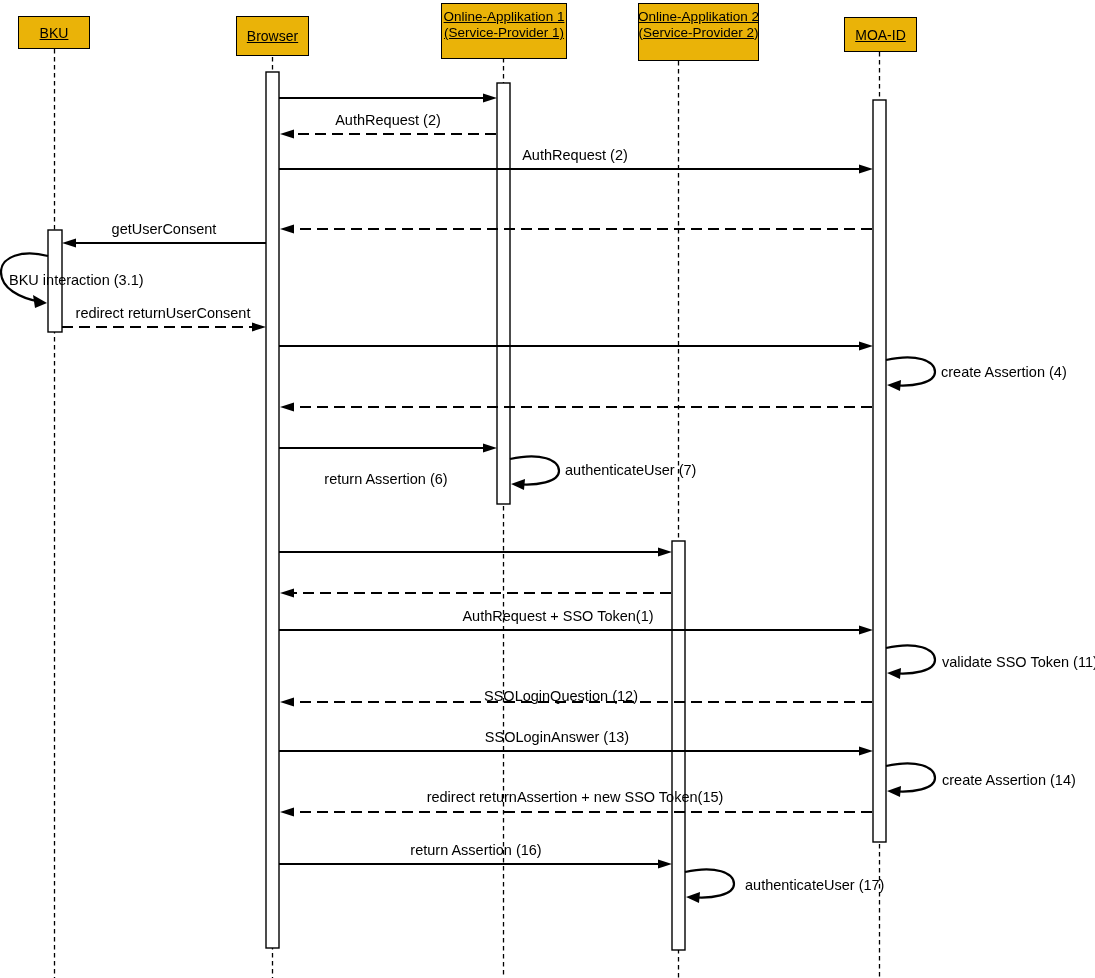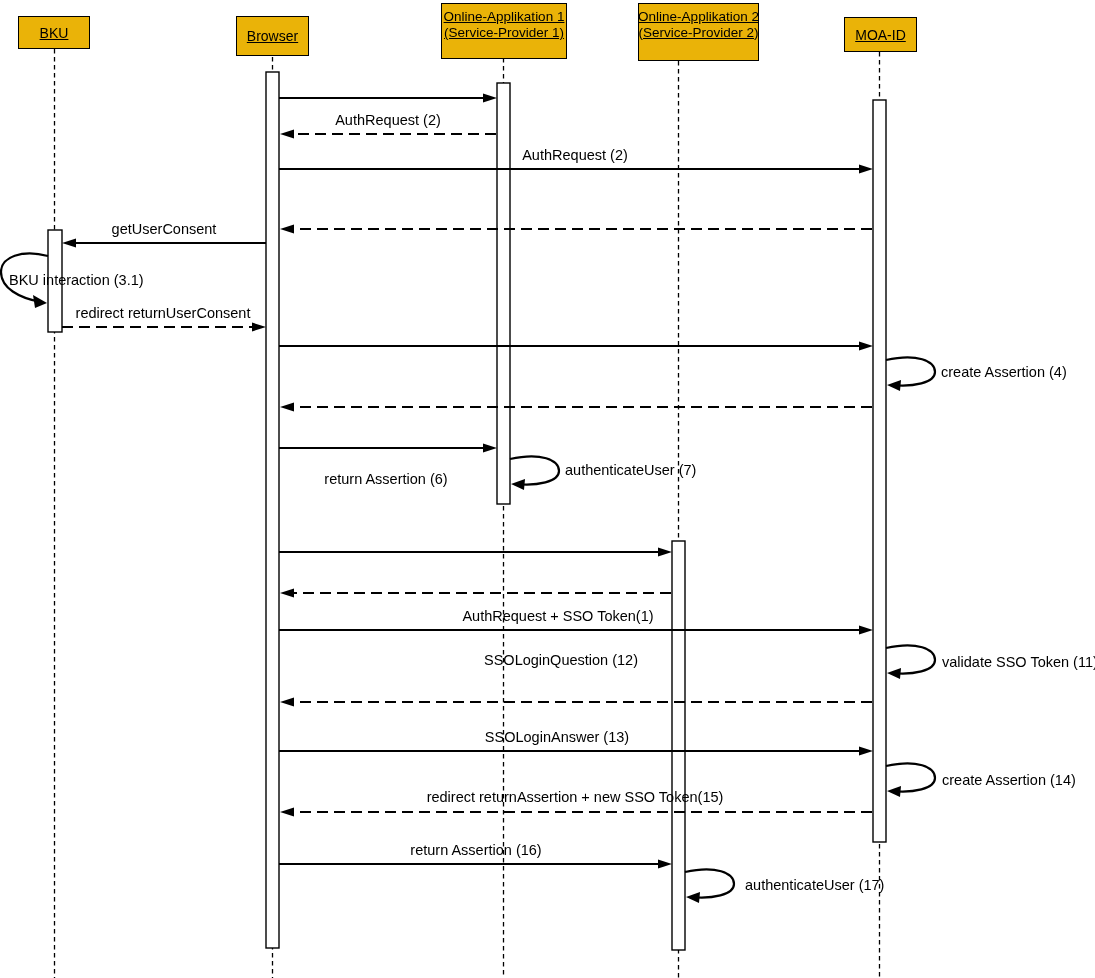--- a/index.html
+++ b/index.html
@@ -200,20 +200,20 @@
   <div class="msg-label centered" style="left:178px; top:112px; width:420px;">AuthRequest (2)</div>
   <div class="msg-label centered" style="left:365px; top:147px; width:420px;">AuthRequest (2)</div>
   <div class="msg-label centered" style="left:-46px; top:221px; width:420px;">getUserConsent</div>
   <div class="msg-label" style="left:9px; top:272px;">BKU interaction (3.1)</div>
   <div class="msg-label centered" style="left:-47px; top:305px; width:420px;">redirect returnUserConsent</div>
   <div class="msg-label" style="left:941px; top:364px;">create Assertion (4)</div>
   <div class="msg-label centered" style="left:176px; top:426px; width:420px;margin-top:45px;">return Assertion (6)</div>
   <div class="msg-label" style="left:565px; top:462px;">authenticateUser (7)</div>
   <div class="msg-label centered" style="left:348px; top:608px; width:420px;">AuthRequest + SSO Token(1)</div>
   <div class="msg-label" style="left:942px; top:654px;">validate SSO Token (11)</div>
-  <div class="msg-label centered" style="left:351px; top:652px; width:420px;">SSOLoginQuestion (12)</div>
+  <div class="msg-label centered" style="left:351px; top:688px; width:420px;">SSOLoginQuestion (12)</div>
   <div class="msg-label centered" style="left:347px; top:729px; width:420px;">SSOLoginAnswer (13)</div>
   <div class="msg-label" style="left:942px; top:772px;">create Assertion (14)</div>
   <div class="msg-label centered" style="left:365px; top:789px; width:420px;">redirect returnAssertion + new SSO Token(15)</div>
   <div class="msg-label centered" style="left:266px; top:842px; width:420px;">return Assertion (16)</div>
   <div class="msg-label" style="left:745px; top:877px;">authenticateUser (17)</div>
 
 </div>
 
 </body></html>

